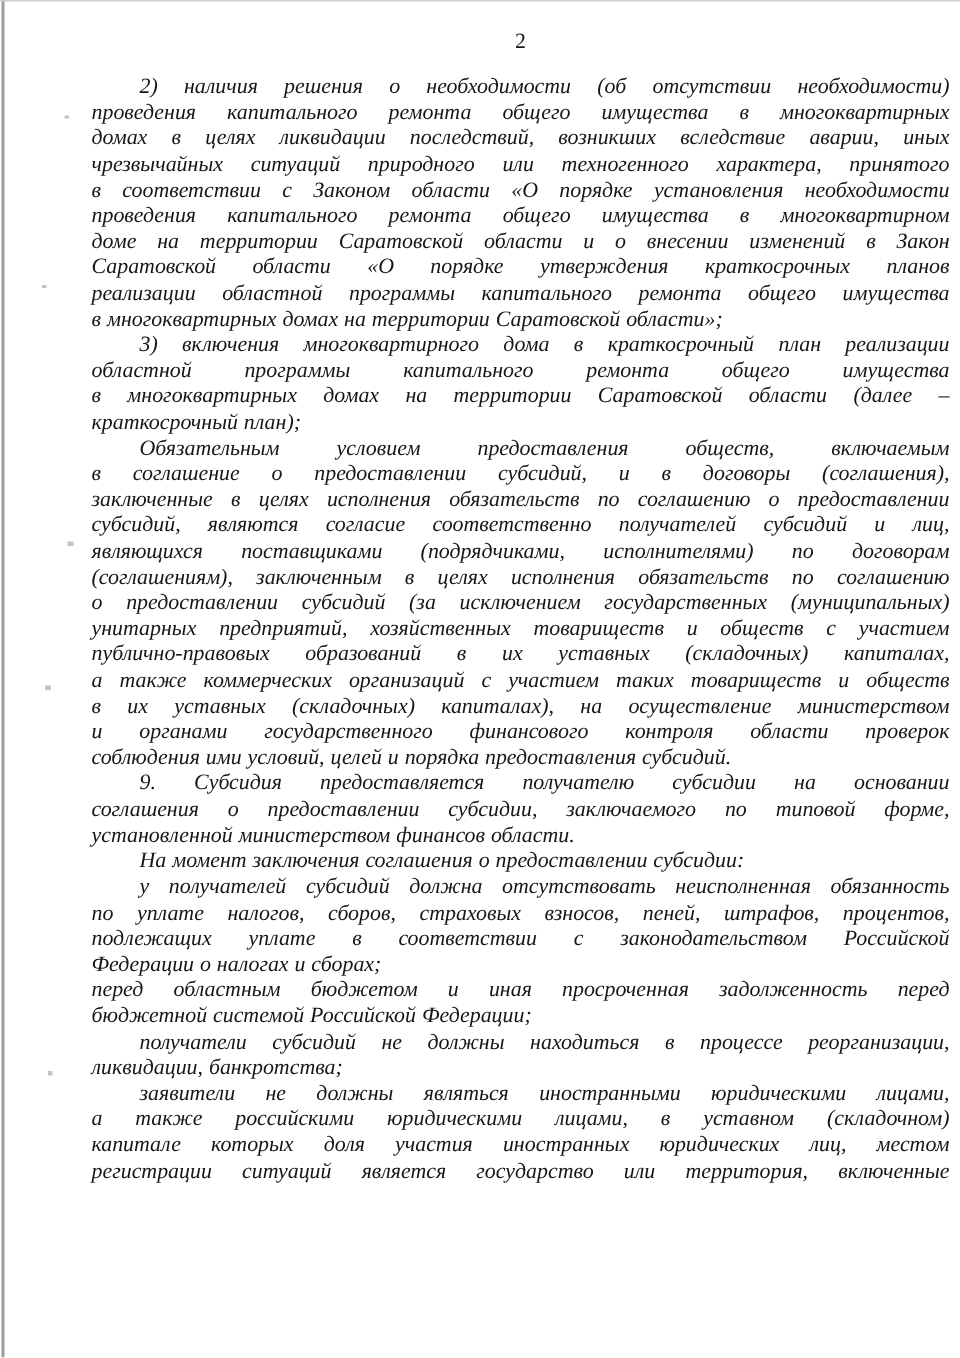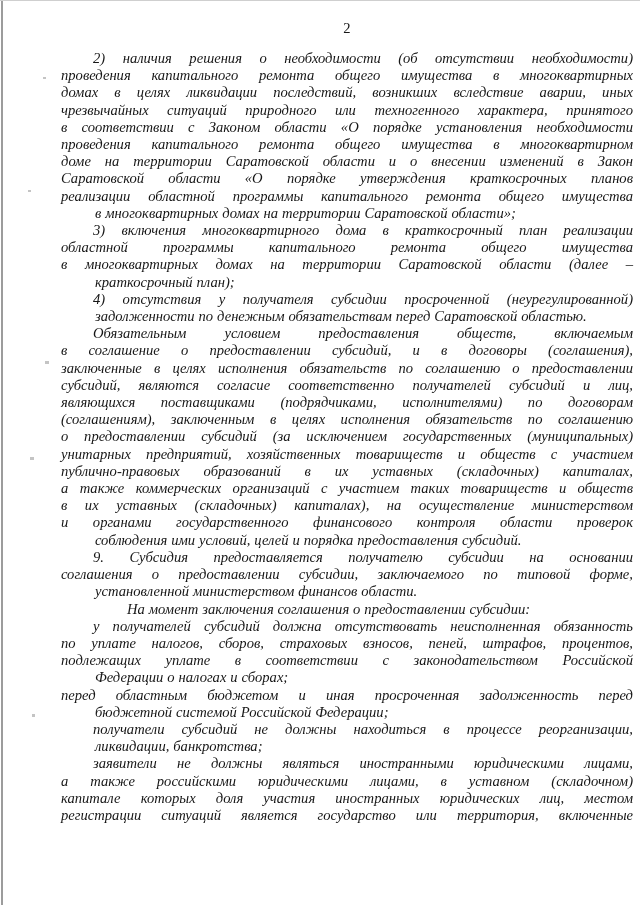--- a/index.html
+++ b/index.html
@@ -45,21 +45,21 @@
     line-height: 17.2px;
   }
   .para { margin: 0; padding: 0; }
   .line {
     text-align: justify;
     text-align-last: justify;
     word-spacing: 0.02em;
     font-style: italic;
   }
   .line.first { text-indent: 32px; }
-  .line.lastleft { text-align-last: left; margin-left: 34px; }
+  .line.lastleft { text-align-last: left; }
   .speck {
     position: absolute;
     background: #7d7d7d;
     opacity: 0.45;
   }
   .sp1 { left: 43px; top: 77px;  width: 3px; height: 2px; }
   .sp2 { left: 28px; top: 190px; width: 3px; height: 2px; }
   .sp3 { left: 45px; top: 361px; width: 4px; height: 3px; }
   .sp4 { left: 30px; top: 457px; width: 4px; height: 3px; }
   .sp5 { left: 32px; top: 714px; width: 3px; height: 3px; }
@@ -90,24 +90,20 @@
         <div class="line">доме на территории Саратовской области и о внесении изменений в Закон</div>
         <div class="line">Саратовской области «О порядке утверждения краткосрочных планов</div>
         <div class="line">реализации областной программы капитального ремонта общего имущества</div>
         <div class="line lastleft">в многоквартирных домах на территории Саратовской области»;</div>
       </div>
       <div class="para">
         <div class="line first">3) включения многоквартирного дома в краткосрочный план реализации</div>
         <div class="line">областной программы капитального ремонта общего имущества</div>
         <div class="line">в многоквартирных домах на территории Саратовской области (далее –</div>
         <div class="line lastleft">краткосрочный план);</div>
-      </div>
-      <div class="para">
-        <div class="line first">4) отсутствия у получателя субсидии просроченной (неурегулированной)</div>
-        <div class="line lastleft">задолженности по денежным обязательствам перед Саратовской областью.</div>
       </div>
       <div class="para">
         <div class="line first">Обязательным условием предоставления обществ, включаемым</div>
         <div class="line">в соглашение о предоставлении субсидий, и в договоры (соглашения),</div>
         <div class="line">заключенные в целях исполнения обязательств по соглашению о предоставлении</div>
         <div class="line">субсидий, являются согласие соответственно получателей субсидий и лиц,</div>
         <div class="line">являющихся поставщиками (подрядчиками, исполнителями) по договорам</div>
         <div class="line">(соглашениям), заключенным в целях исполнения обязательств по соглашению</div>
         <div class="line">о предоставлении субсидий (за исключением государственных (муниципальных)</div>
         <div class="line">унитарных предприятий, хозяйственных товариществ и обществ с участием</div>

